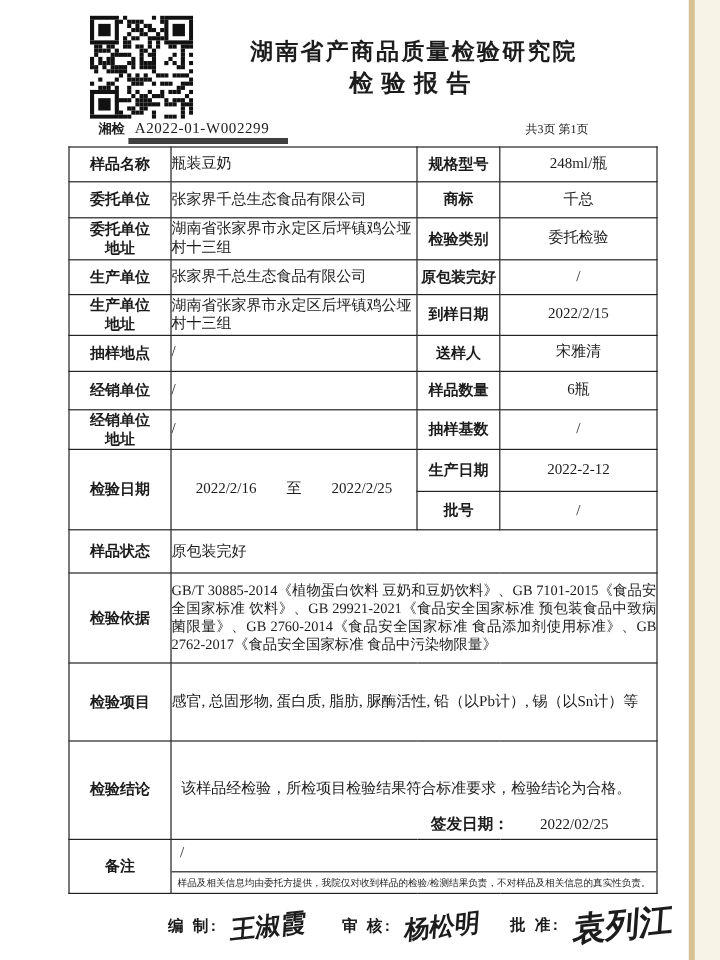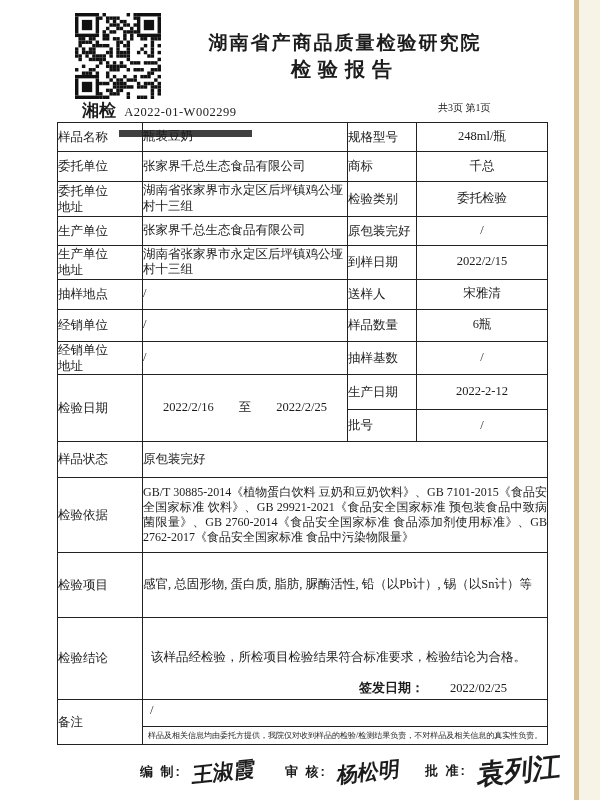--- a/index.html
+++ b/index.html
@@ -16,36 +16,36 @@
   }
   
   .qr { position:absolute; left:75px; top:13px; width:86px; height:86px; }
   .hdr-block { position:absolute; left:140px; top:0; width:410px; text-align:center; }
   .institute {
     margin-top:30px; font-size:19px; font-weight:bold; letter-spacing:2px;
     font-family:"Liberation Serif","DejaVu Serif",serif;
   }
   .report-title { font-size:20px; font-weight:bold; letter-spacing:7px; }
   .no-line { position:absolute; left:82px; top:99px; font-size:13px; white-space:nowrap; }
-  .no-prefix { font-family:"Liberation Sans","DejaVu Sans",sans-serif; font-weight:bold; font-size:17px; }
+  .no-prefix { font-family:"Liberation Sans","DejaVu Sans",sans-serif; font-weight:bold; font-size:11px; }
   .no-value {
     font-size:12.5px; letter-spacing:.5px;
-    border-bottom:7px solid #404040; padding:0 16px 11px 5px;text-align:center;
+    border-bottom:5px solid #404040; padding:0 16px 1px 5px;text-align:center;
   }
   .page-info { position:absolute; left:438px; top:101px; font-size:10px; white-space:nowrap; }
   
   table.rpt {
     position:absolute; left:57px; top:122px; width:490px;
     border-collapse:collapse; table-layout:fixed;
     border:1.5px solid #222;
   }
   table.rpt td { border:1px solid #222; padding:0; vertical-align:middle; }
   .lbl {
-    font-family:"Liberation Sans","DejaVu Sans",sans-serif; font-weight:normal;
-    font-size:12.5px; text-align:left; white-space:pre-line; line-height:1.3;
+    font-family:"Liberation Sans","DejaVu Sans",sans-serif; font-weight:bold;
+    font-size:12.5px; text-align:center; white-space:pre-line; line-height:1.3;
   }
   .val { font-size:12.5px; padding:2px 7px; line-height:1.25; }
   .val-c { text-align:center; padding:2px 3px; }
   .basis { font-size:12px; line-height:15px; text-align:justify; padding:3px 5px; vertical-align:top; }
   .concl-cell { vertical-align:top; }
   .concl-text { font-size:12.5px; padding:28px 8px 0 8px; }
   .sign-line { text-align:right; padding:12px 40px 0 0; white-space:nowrap; }
   .sign-lbl { font-family:"Liberation Sans","DejaVu Sans",sans-serif; font-weight:bold; font-size:13px; }
   .sign-val { font-size:12.5px; margin-left:22px;margin-top:38px; }
   .remark-cell { vertical-align:top; }

